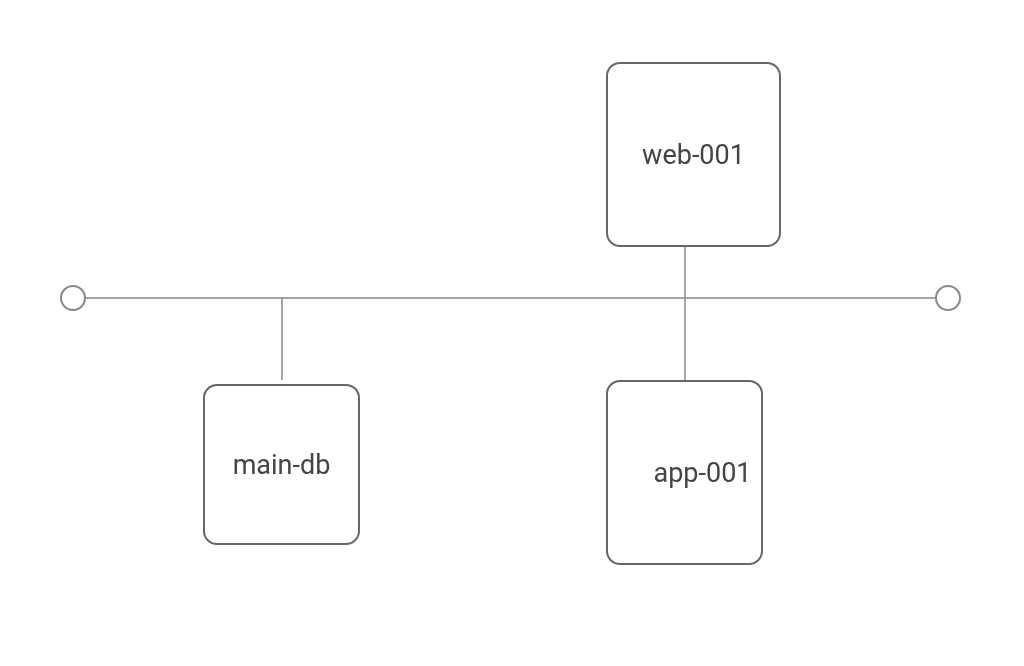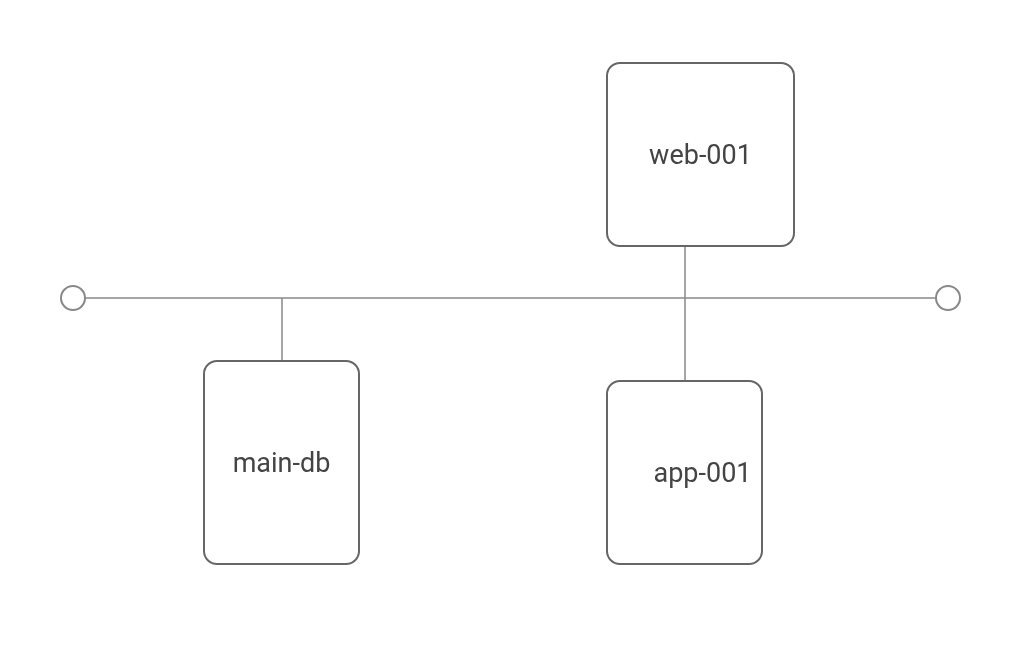--- a/index.html
+++ b/index.html
@@ -61,25 +61,25 @@
     <line x1="685" y1="298" x2="685" y2="247"></line>
 
     <line x1="282" y1="298" x2="282" y2="380"></line>
 
     <line x1="685" y1="298" x2="685" y2="380"></line>
   </svg>
 
   <div class="endpoint" style="left:60px; top:285px;"></div>
   <div class="endpoint" style="left:935px; top:285px;"></div>
 
-  <div class="node" style="left:606px; top:62px; width:189px; height:185px;">
+  <div class="node" style="left:606px; top:62px; width:175px; height:185px;">
     <span>web-001</span>
   </div>
 
-  <div class="node" style="left:203px; top:360px; width:157px; height:205px;">
+  <div class="node" style="left:203px; top:384px; width:157px; height:161px;">
     <span>main-db</span>
   </div>
 
   <div class="node" style="left:606px; top:380px; width:157px; height:185px;padding-left:36px;">
     <span>app-001</span>
   </div>
 
 </div>
 
 </body></html>

